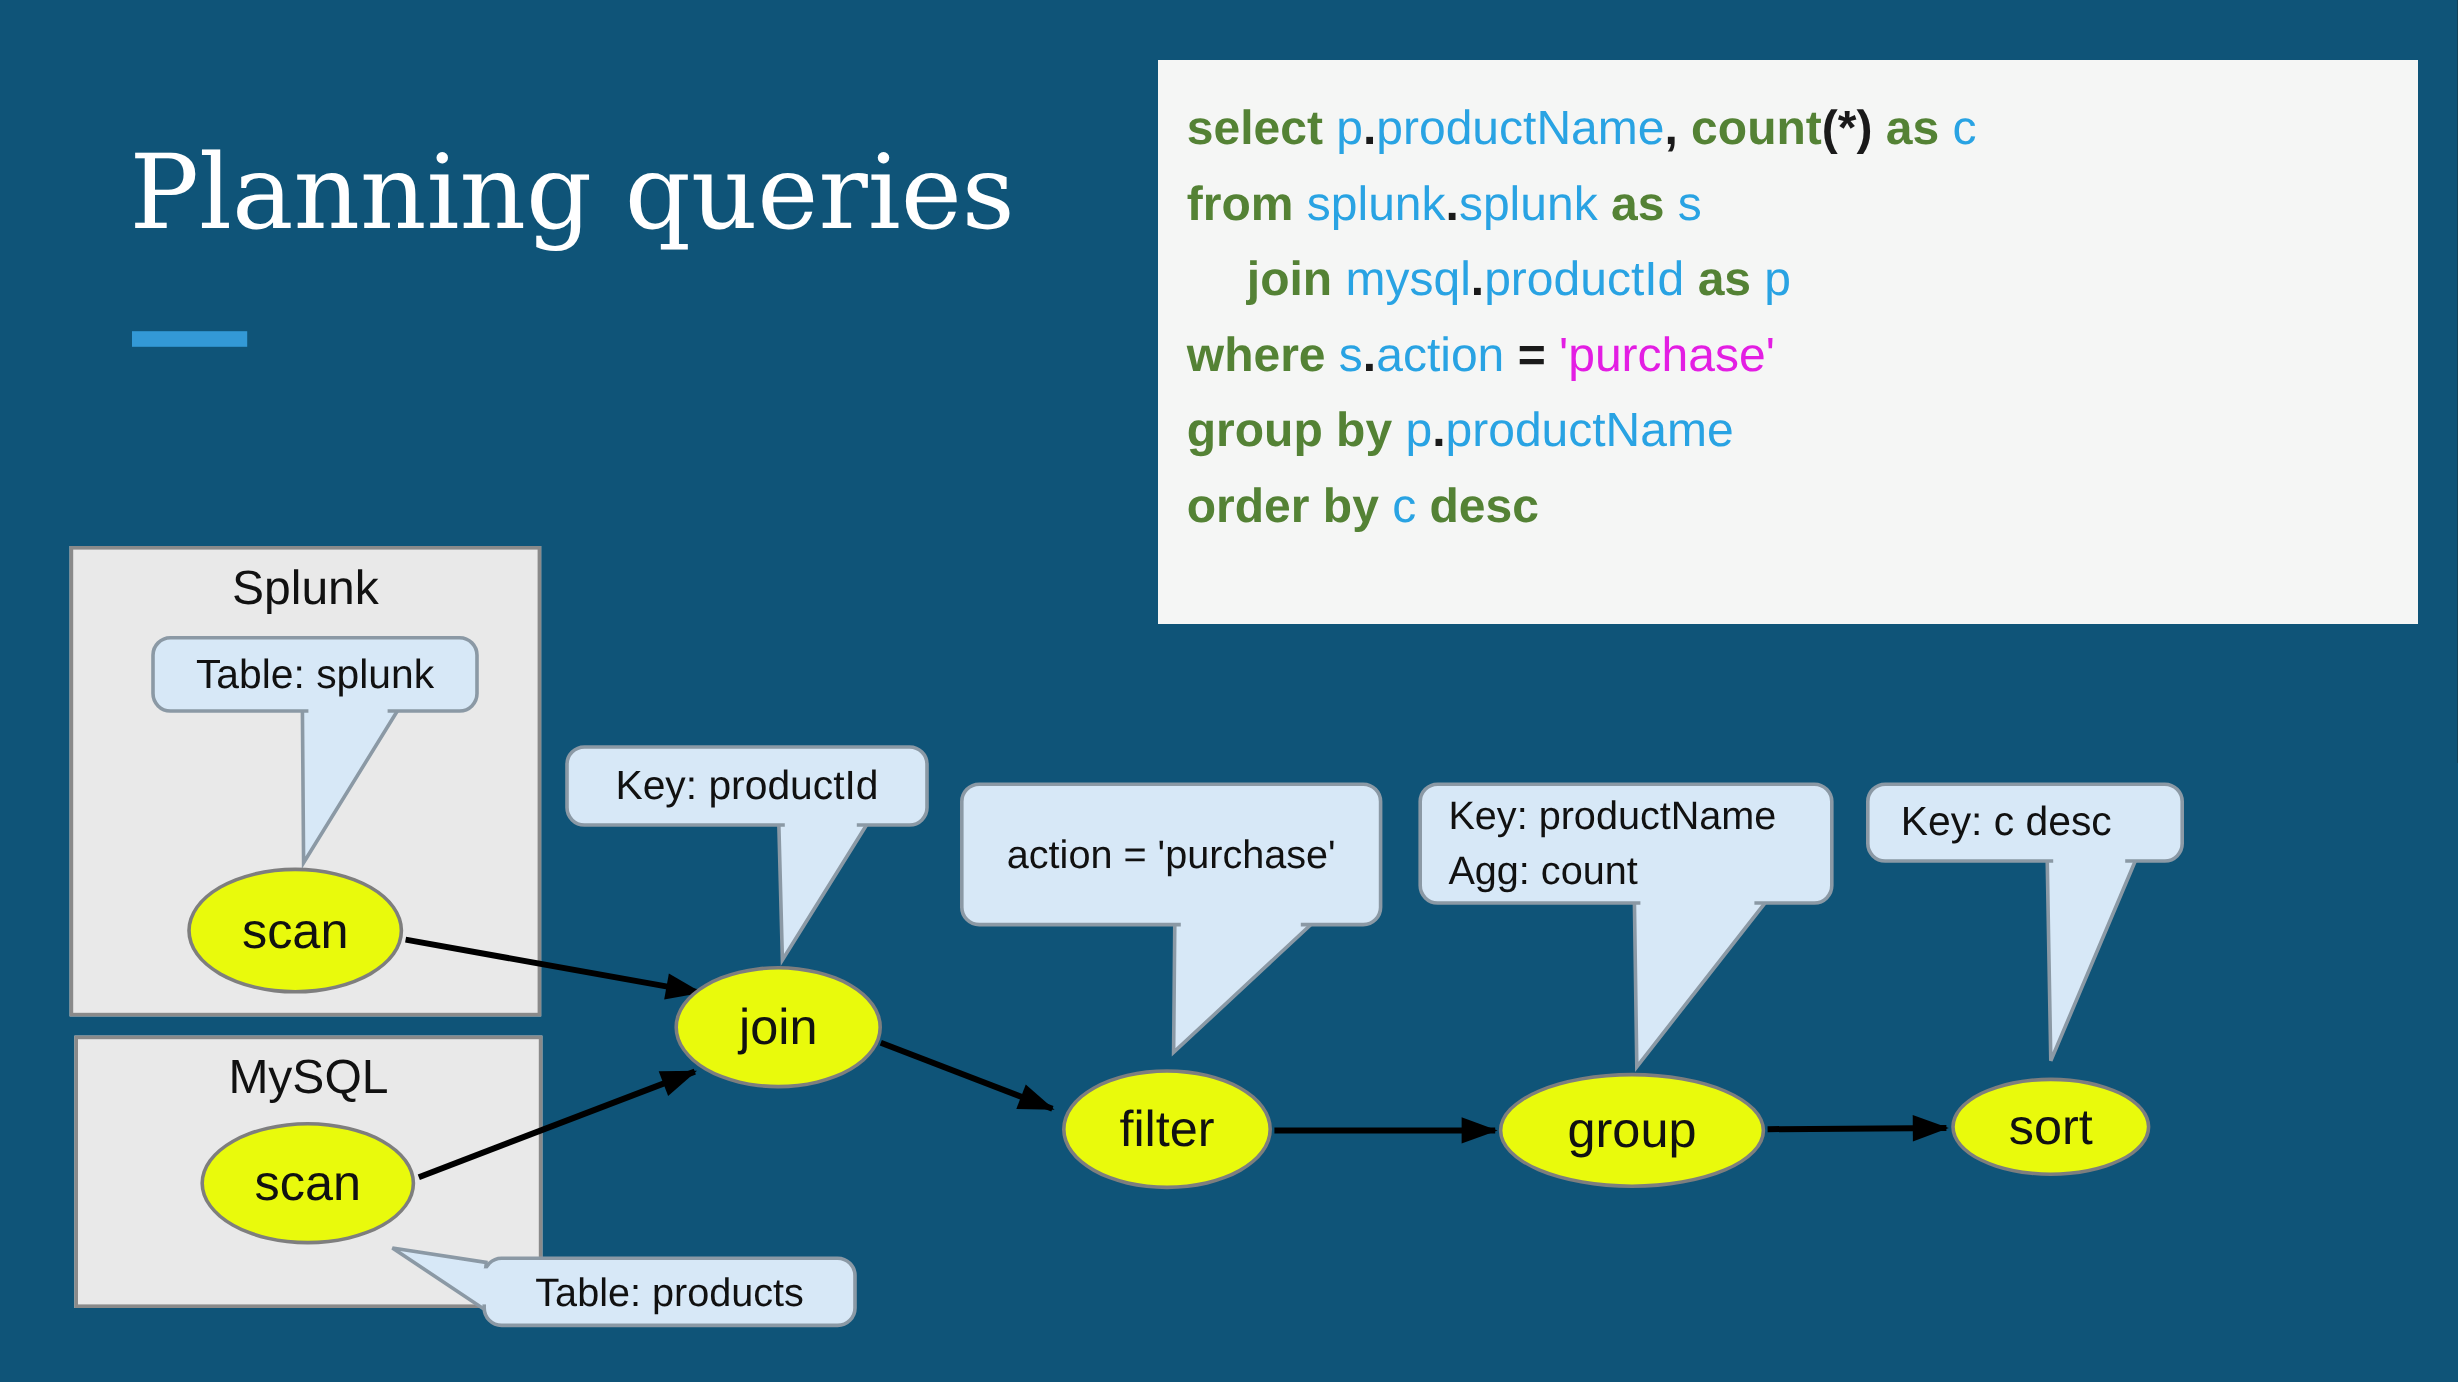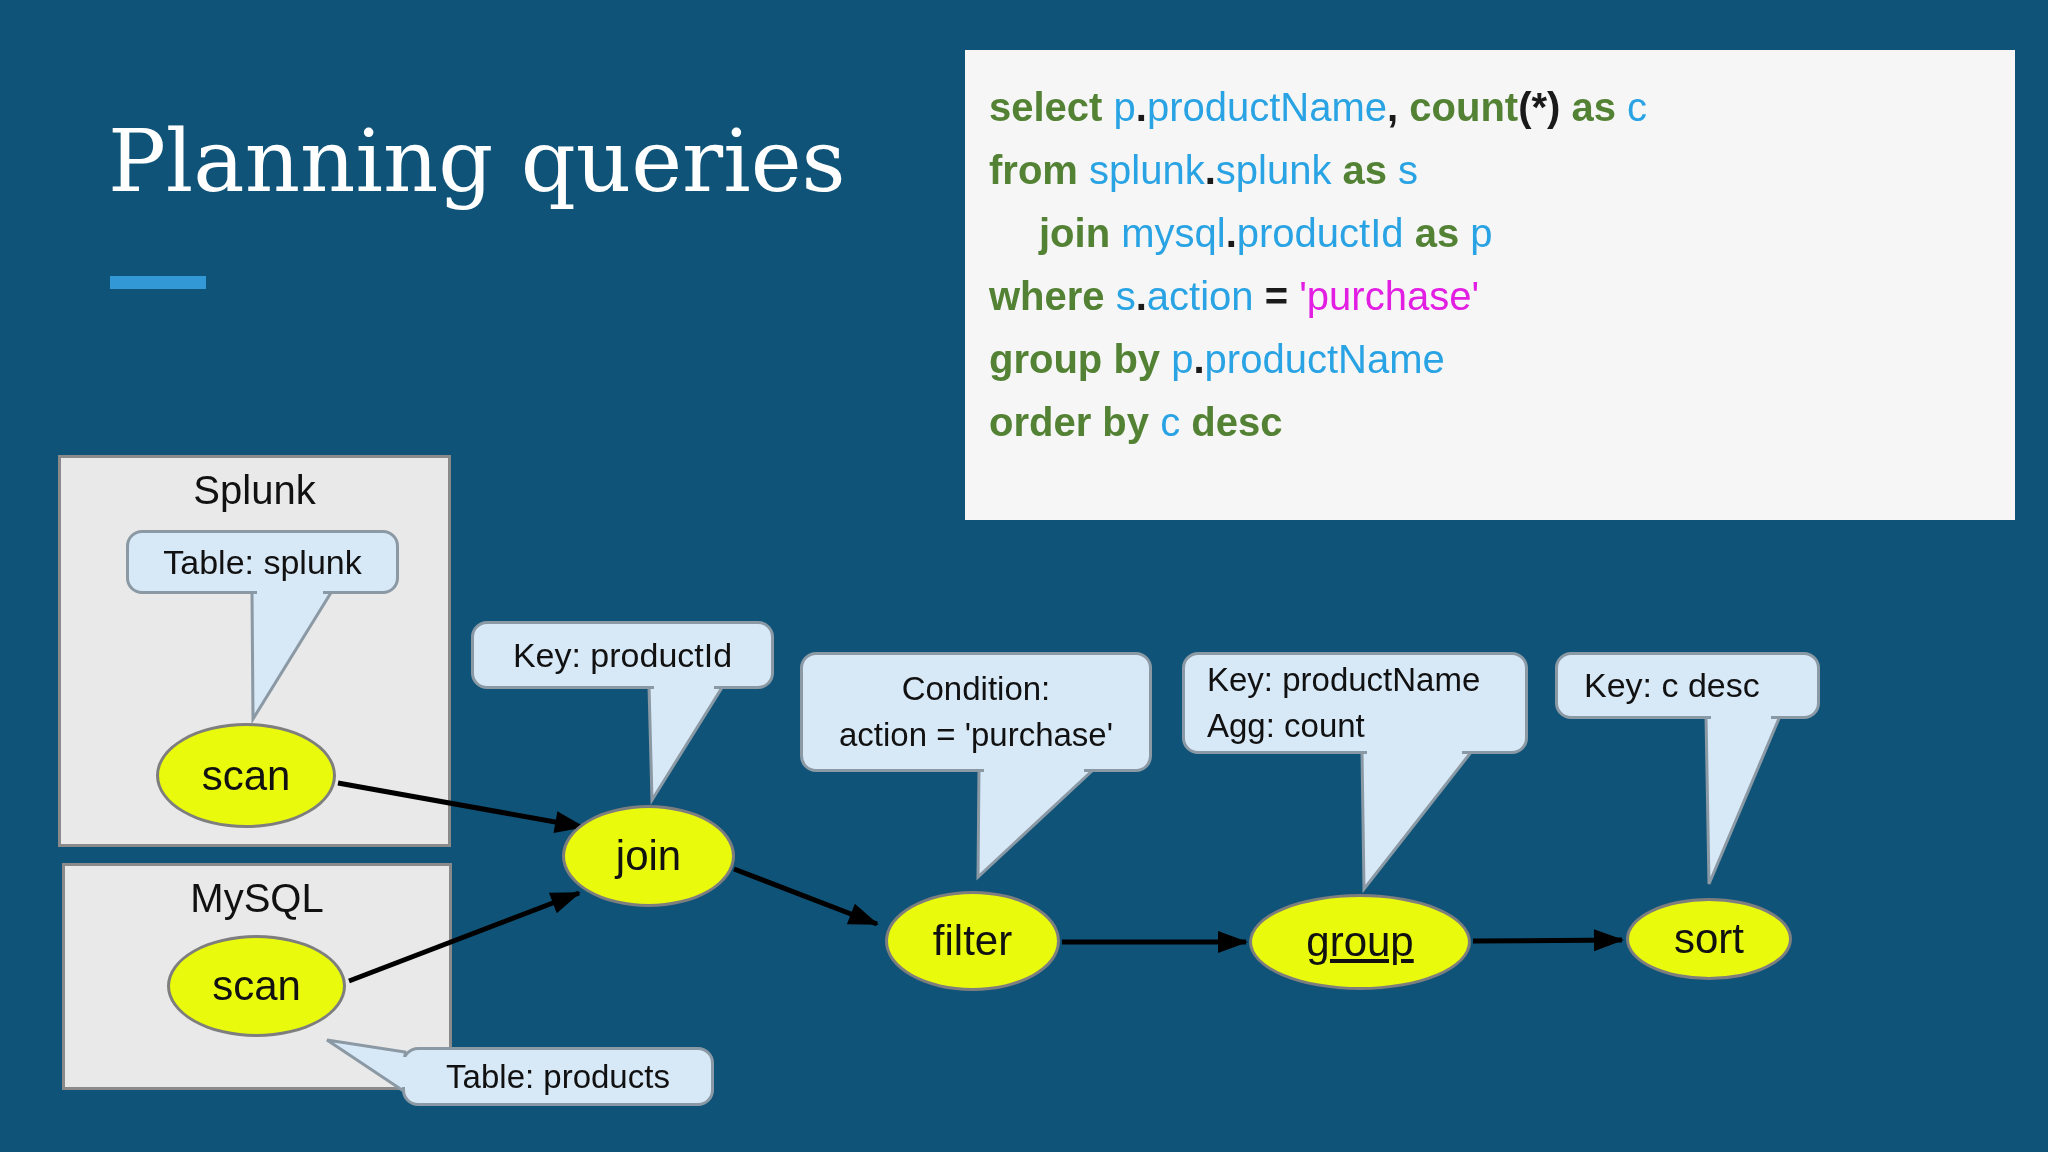--- a/index.html
+++ b/index.html
@@ -88,35 +88,34 @@
   </div>
   <div class="node" style="left:167px;top:935px;width:179px;height:102px;">
     <span>scan</span>
   </div>
   <div class="node" style="left:562px;top:805px;width:173px;height:102px;">
     <span>join</span>
   </div>
   <div class="node" style="left:885px;top:891px;width:175px;height:100px;">
     <span>filter</span>
   </div>
-  <div class="node" style="left:1249px;top:894px;width:222px;height:96px;text-decoration:underline;">
+  <div class="node" style="left:1249px;top:894px;width:222px;height:96px;">
     <span>group</span>
   </div>
   <div class="node" style="left:1626px;top:898px;width:166px;height:82px;text-align:right;">
     <span>sort</span>
   </div>
 
   <div class="callout center" style="left:102px;top:530px;width:273px;height:64px;margin-left:24px;">
     <div class="line">Table: splunk</div>
   </div>
   <div class="callout center" style="left:471px;top:621px;width:303px;height:68px;">
     <div class="line">Key: productId</div>
   </div>
   <div class="callout center" style="left:800px;top:652px;width:352px;height:120px;font-size:33px;">
-    <div class="line">Condition:</div>
     <div class="line">action = 'purchase'</div>
   </div>
   <div class="callout" style="left:1182px;top:652px;width:346px;height:102px;padding-left:22px;font-size:33px;">
     <div class="line">Key: productName</div>
     <div class="line">Agg: count</div>
   </div>
   <div class="callout" style="left:1555px;top:652px;width:265px;height:67px;padding-left:26px;">
     <div class="line">Key: c desc</div>
   </div>
   <div class="callout center" style="left:402px;top:1047px;width:312px;height:59px;font-size:33px;">

